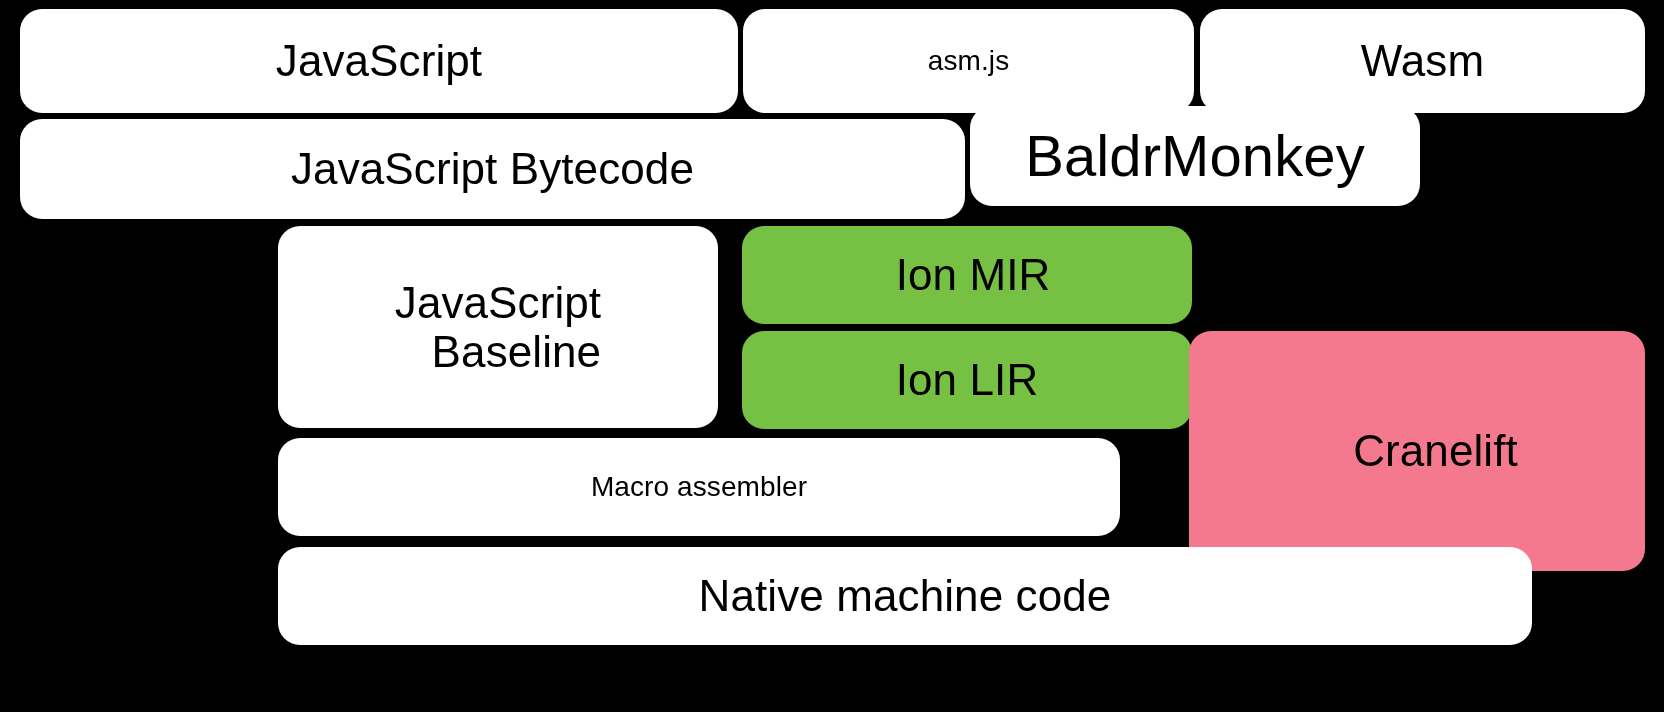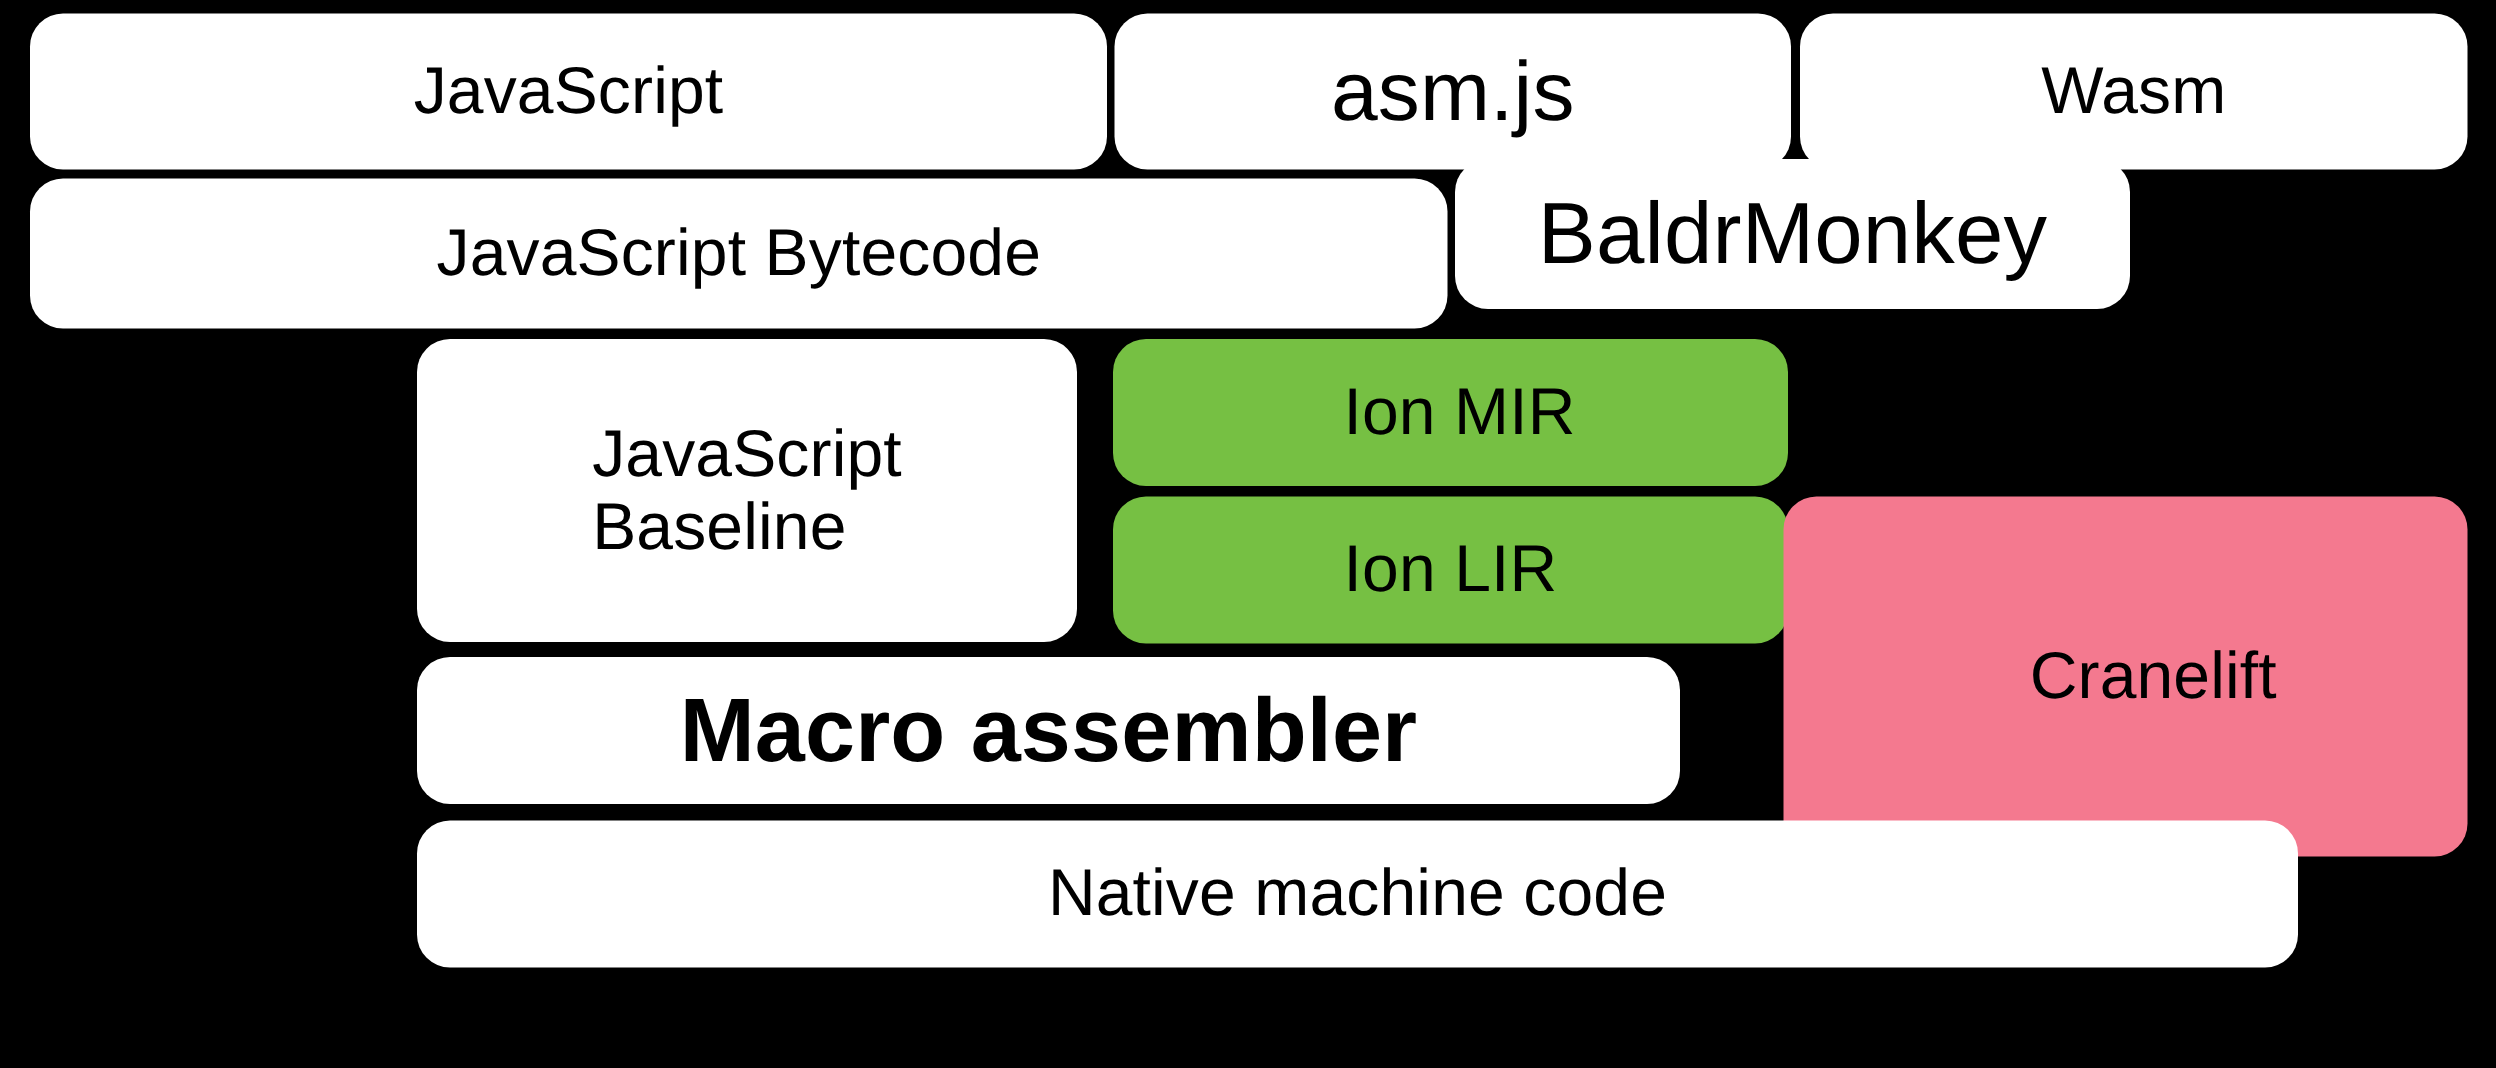--- a/index.html
+++ b/index.html
@@ -14,42 +14,42 @@
     background: #000000;
     overflow: hidden;
     font-family: "Liberation Sans", sans-serif;
   }
   .node {
     position: absolute;
     box-sizing: border-box;
     display: flex;
     align-items: center;
     justify-content: center;
-    text-align: left;
+    text-align: right;
     color: #000000;
     font-weight: 400;
     line-height: 1.12;
     border-radius: 22px;
     background: #ffffff;
     white-space: pre-line;
     letter-spacing: 0.1px;
   }
   .node.grey   { background: #eaeaea; }
   .node.green  { background: #76c043; }
   .node.pink   { background: #f4798f; padding-left: 37px; }
 </style>
 </head>
 <body>
 
 <div id="stage" style="background: rgb(0, 0, 0);">
     <div class="node" style="left: 20px; top: 9px; width: 718px; height: 104px; font-size: 44px;"><span>JavaScript</span></div>
-    <div class="node" style="left: 743px; top: 9px; width: 451px; height: 104px; font-size: 56px;"><span>asm.js</span></div>
+    <div class="node" style="left: 743px; top: 9px; width: 451px; height: 104px; font-size: 28px;"><span>asm.js</span></div>
     <div class="node" style="left: 1200px; top: 9px; width: 445px; height: 104px; font-size: 44px;"><span>Wasm</span></div>
     <div class="node" style="left: 20px; top: 119px; width: 945px; height: 100px; font-size: 44px;"><span>JavaScript Bytecode</span></div>
     <div class="node" style="left: 970px; top: 106px; width: 450px; height: 100px; font-size: 58px;"><span>BaldrMonkey</span></div>
     <div class="node" style="left: 278px; top: 226px; width: 440px; height: 202px; font-size: 44px;"><span>JavaScript
 Baseline</span></div>
     <div class="node green" style="left: 742px; top: 226px; width: 450px; height: 98px; font-size: 44px; padding-left: 12px;"><span>Ion MIR</span></div>
     <div class="node green" style="left: 742px; top: 331px; width: 450px; height: 98px; font-size: 44px;"><span>Ion LIR</span></div>
     <div class="node pink" style="left: 1189px; top: 331px; width: 456px; height: 240px; font-size: 44px;"><span>Cranelift</span></div>
-    <div class="node" style="left: 278px; top: 438px; width: 842px; height: 98px; font-size: 60px; font-weight: bold;"><span>Macro assembler</span></div>
+    <div class="node" style="left: 278px; top: 438px; width: 842px; height: 98px; font-size: 28px;"><span>Macro assembler</span></div>
     <div class="node" style="left: 278px; top: 547px; width: 1254px; height: 98px; font-size: 44px;"><span>Native machine code</span></div>
   </div>
 
 </body></html>

